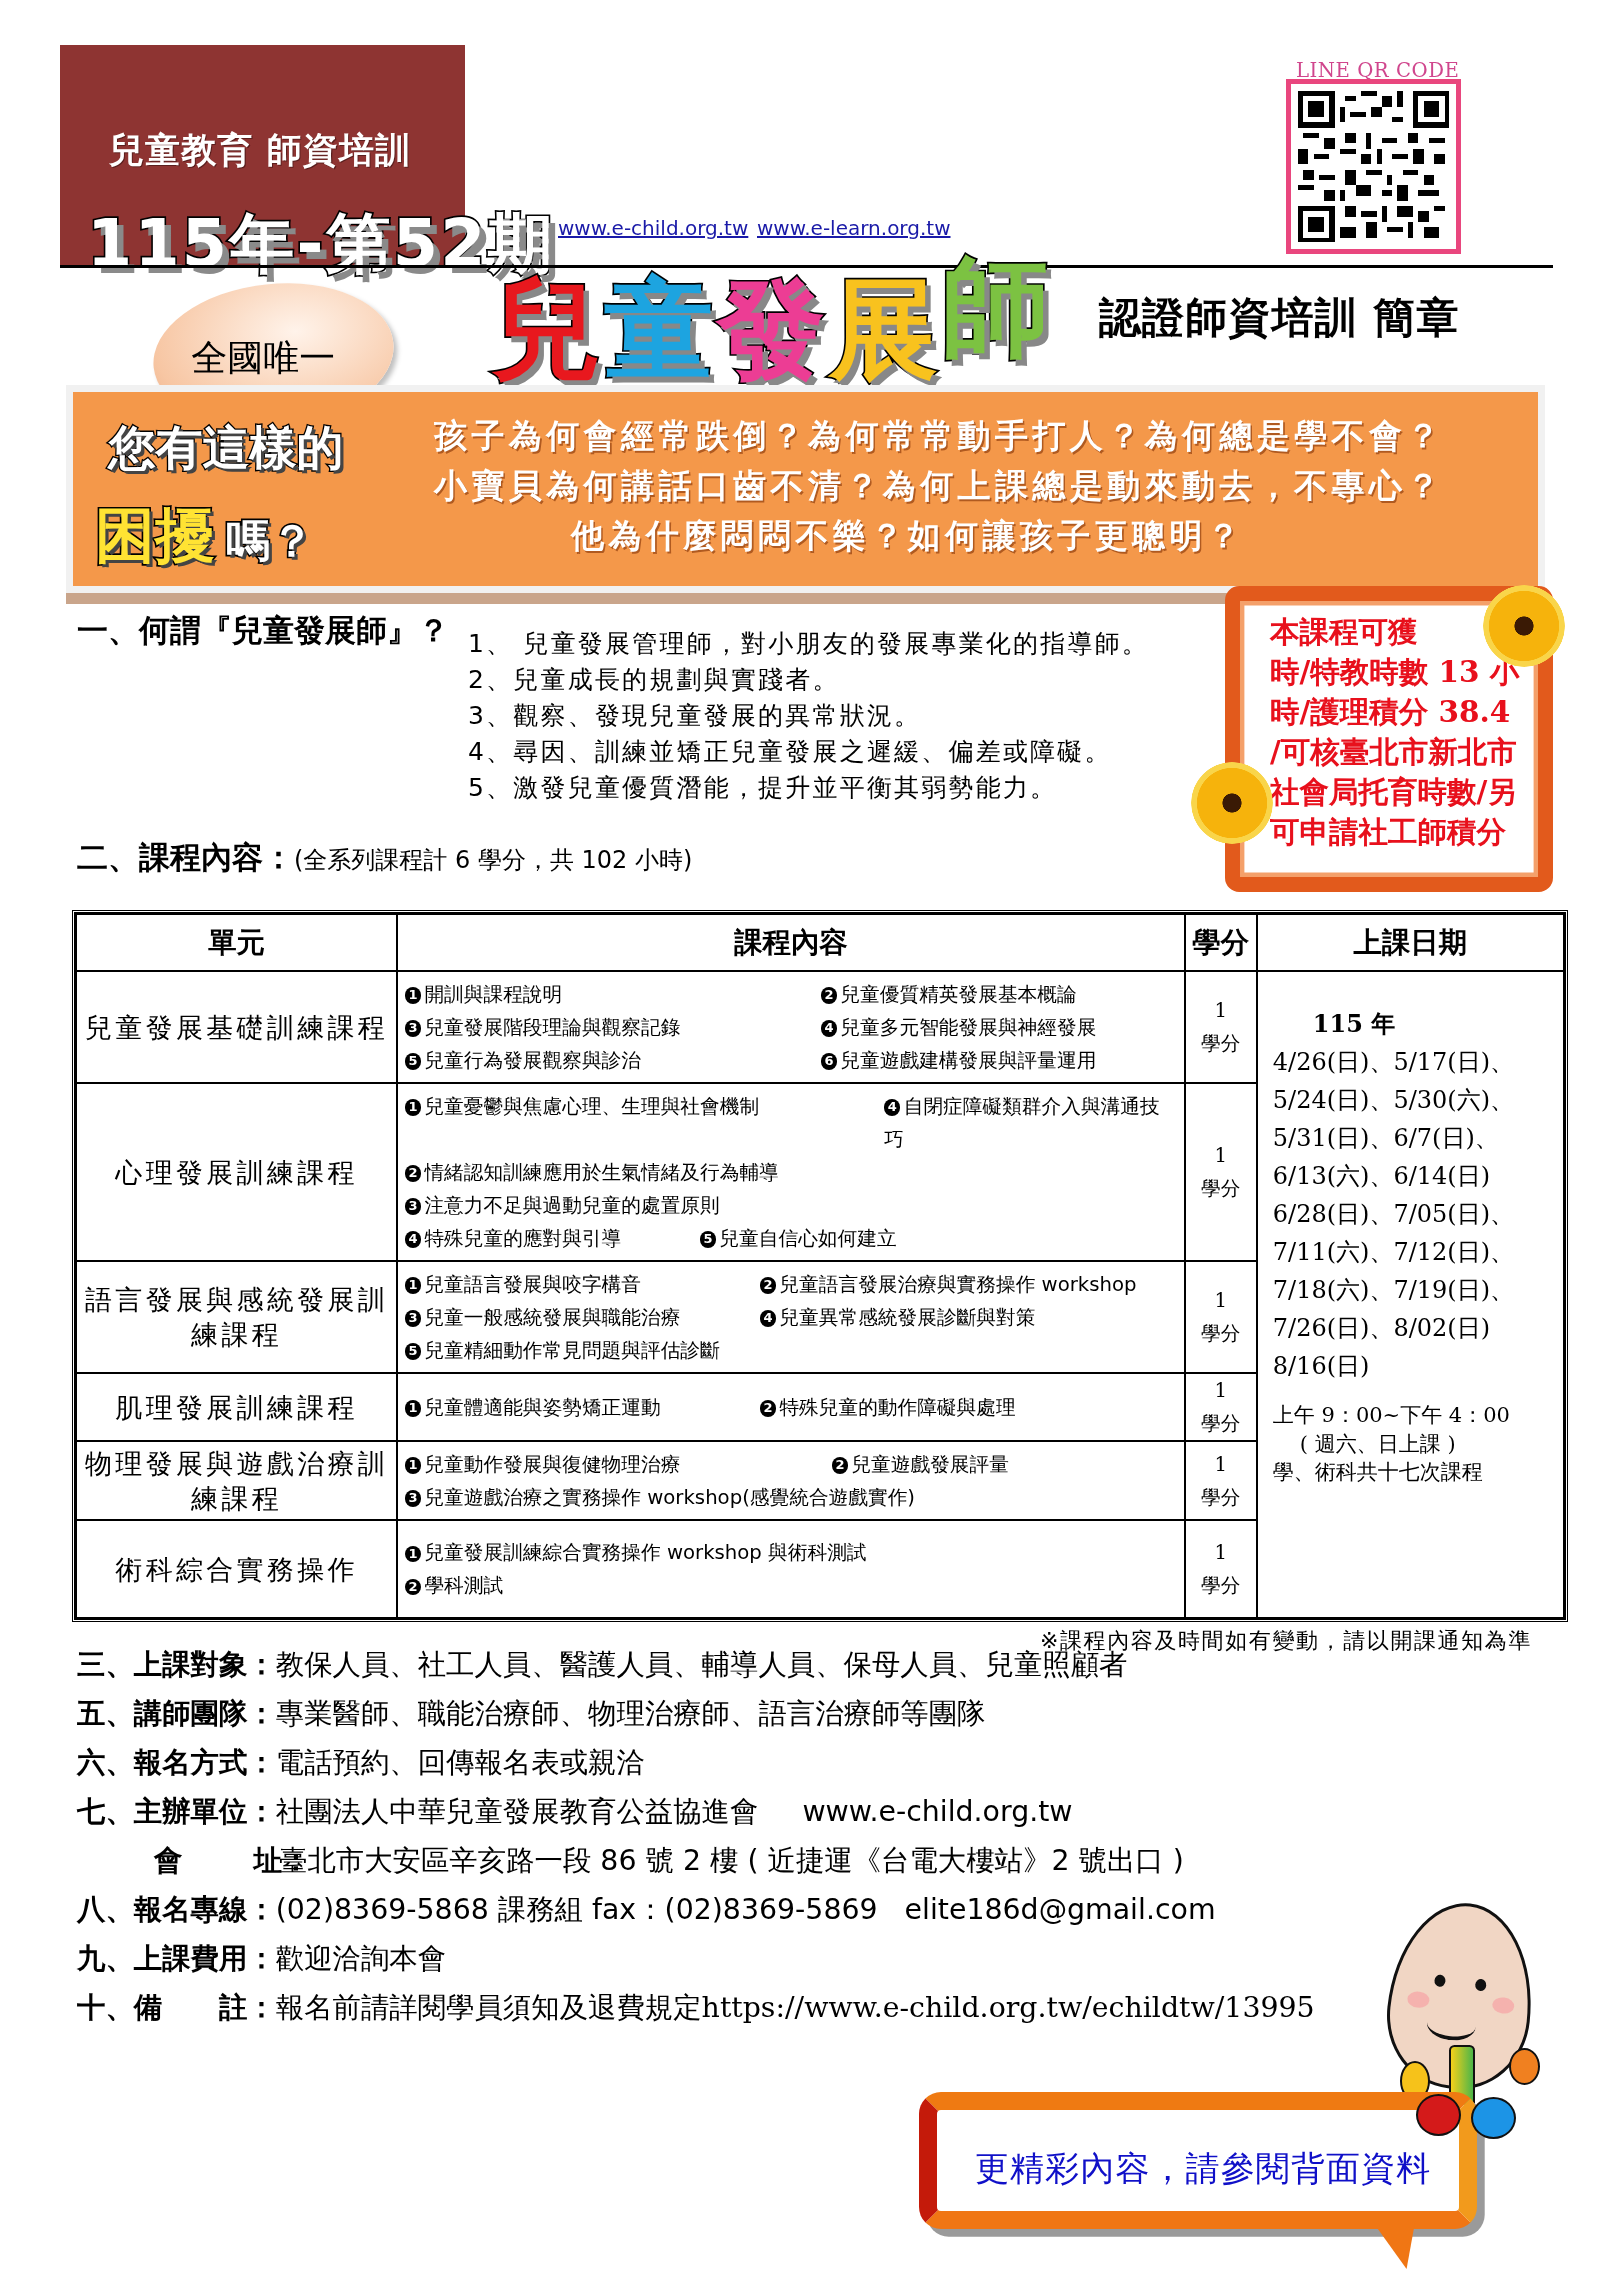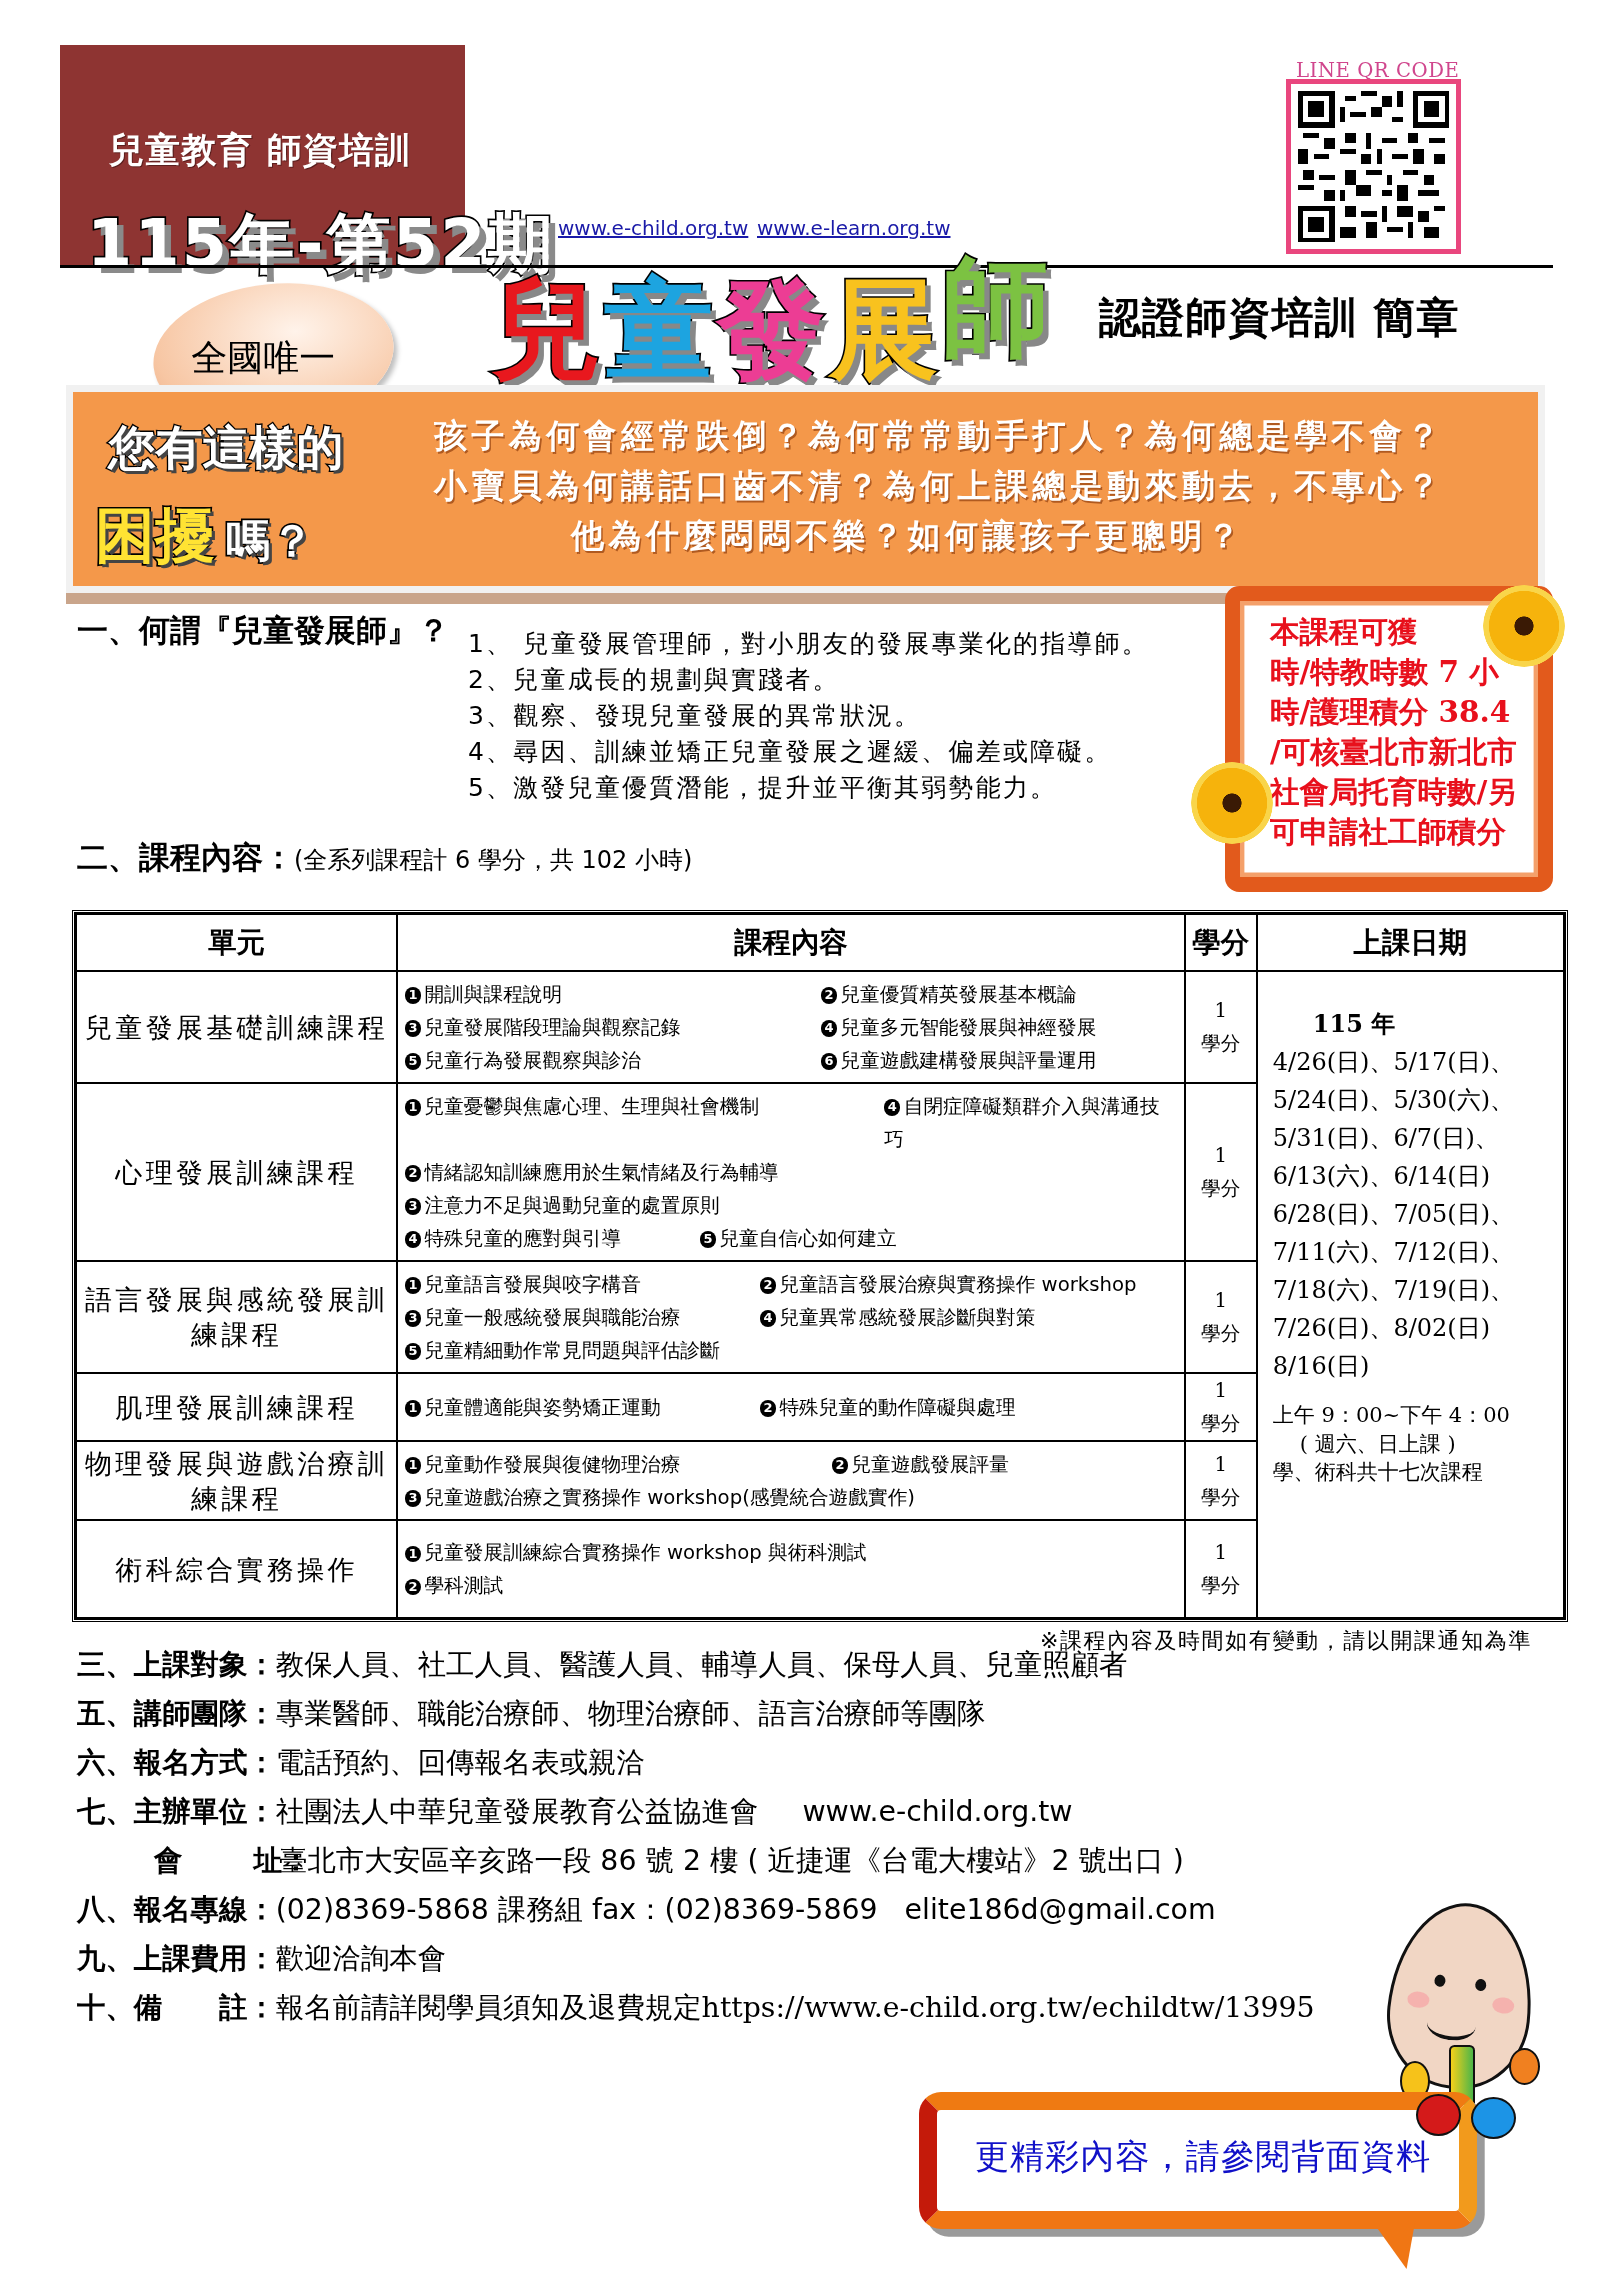--- a/index.html
+++ b/index.html
@@ -88,21 +88,21 @@
   .info .row { white-space:nowrap; }
   .info b { font-weight:bold; }
   .info .addr-l { display:inline-block; width:202px; padding-left:77px; box-sizing:border-box; }
   .info .addr-l span:last-child { margin-left:71px; }
   .info .gap { margin-left:44px; }
 
   
   .callout { left:919px; top:2092px; width:558px; height:137px; border:18.6px solid #e9540f;
              border-radius:22px; box-sizing:border-box; background:#fff;
              border-color:#ef7a12 #f29a1c #f07614 #c41a0a; box-shadow:7.7px 7.7px 0 #9a9a9a; }
-  .callout span { position:absolute; left:38px; top:24px; font-size:34px; color:#1010c8; letter-spacing:1.1px; }
+  .callout span { position:absolute; left:38px; top:36px; font-size:34px; color:#1010c8; letter-spacing:1.1px; }
   .tail { left:1378px; top:2220px; width:0; height:0; border-left:22px solid transparent;
           border-right:22px solid transparent; border-top:49px solid #f07614; transform:skewX(15deg); }
 
   
   .mascot-head { left:1389px; top:1903px; width:137px; height:180px; border-radius:50% 50% 48% 48% / 60% 60% 40% 40%;
                  background:#f1d6c4; border:3.3px solid #111; transform:rotate(6deg); }
   .eye { width:11px; height:12px; border-radius:50%; background:#111; position:absolute; }
   .cheek { width:22px; height:16.4px; border-radius:50%; background:#f6a9a9; position:absolute; opacity:0.8; }
   .smile { position:absolute; left:38px; top:104px; width:49px; height:27px; border-bottom:4.4px solid #111; border-radius:0 0 50% 50%; }
   .hand { border-radius:50%; border:2.7px solid #111; position:absolute; }
@@ -202,21 +202,21 @@
   <div class="lines">
     <div>孩子為何會經常跌倒？為何常常動手打人？為何總是學不會？</div>
     <div>小寶貝為何講話口齒不清？為何上課總是動來動去，不專心？</div>
     <div>他為什麼悶悶不樂？如何讓孩子更聰明？</div>
   </div>
 </div>
 
 <div class="abs credit">
   <div class="txt">
     <div>本課程可獲</div>
-    <div>時/特教時數 7 小</div>
+    <div>時/特教時數 13 小</div>
     <div>時/護理積分 38.4</div>
     <div>/可核臺北市新北市</div>
     <div>社會局托育時數/另</div>
     <div>可申請社工師積分</div>
   </div>
   <div class="flower" style="right:-27px;top:-16.4px;"></div>
   <div class="flower" style="left:-49px;bottom:33px;"></div>
 </div>
 
 <div class="abs s1h">一、何謂『兒童發展師』？</div>

